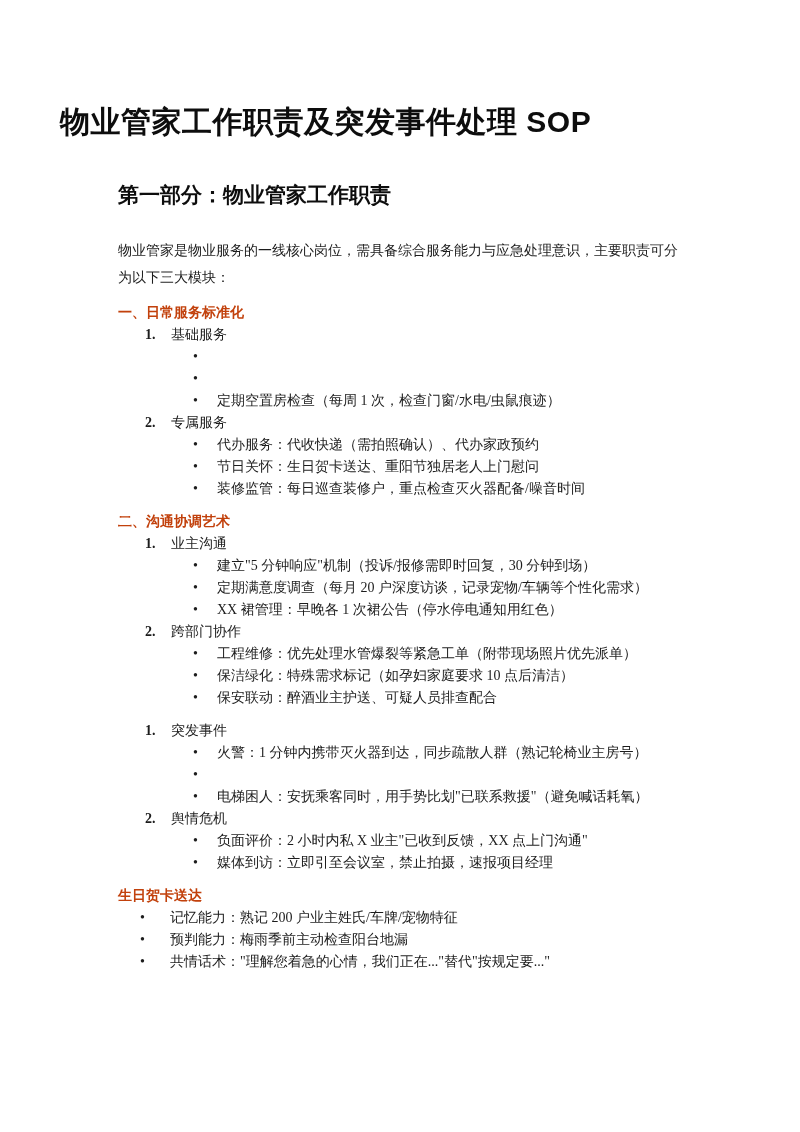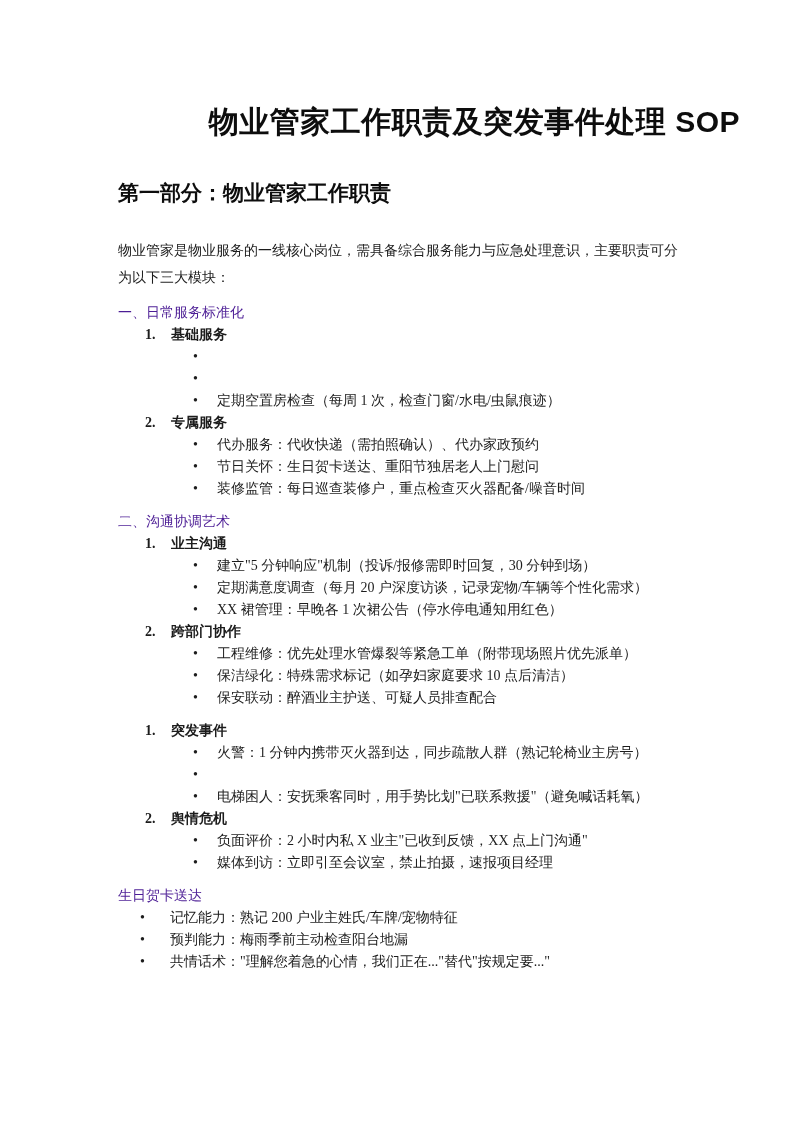--- a/index.html
+++ b/index.html
@@ -8,59 +8,59 @@
     width: 800px;
     height: 1132px;
     background: #ffffff;
     overflow: hidden;
     color: #1c1c1c;
     font-family: "Liberation Serif", "DejaVu Serif", serif;
     font-size: 14px;
   }
   .doc-title {
     margin: 100px 60px 8px 60px;
-    text-align: right;
+    text-align: left;
     font-family: "Liberation Sans", "DejaVu Sans", sans-serif;
     font-weight: 900;
     font-size: 30px;
     line-height: 44px;
     color: #0d0d0d;
     letter-spacing: 0.5px;
   }
   .part-heading {
     margin: 36px 112px 0 118px;
-    font-family: Liberation Mono, monospace;
+    font-family: Liberation Sans, sans-serif;
     font-weight: 900;
     font-size: 21px;
     line-height: 30px;
     color: #0d0d0d;
   }
   .intro {
     margin: 27px 112px 0 118px;
     line-height: 27px;
   }
   .section, .core-block {
     margin: 11px 110px 0 118px;
     line-height: 22px;
   }
   .sec-heading {
-    font-weight: normal;
-    color: #4c1d95;
+    font-weight: bold;
+    color: #c2410c;
   }
   .sub-row {
     display: flex;
     padding-left: 27px;
   }
   .sub-num {
     width: 26px;
     flex: 0 0 26px;
     font-weight: bold;
   }
   .sub-title {
-    font-weight: bold;
+    font-weight: normal;
   }
   .bullet-row {
     display: flex;
     padding-left: 75px;
   }
   .core-block .bullet-row {
     padding-left: 22px;
   }
   .dot {
     width: 24px;

